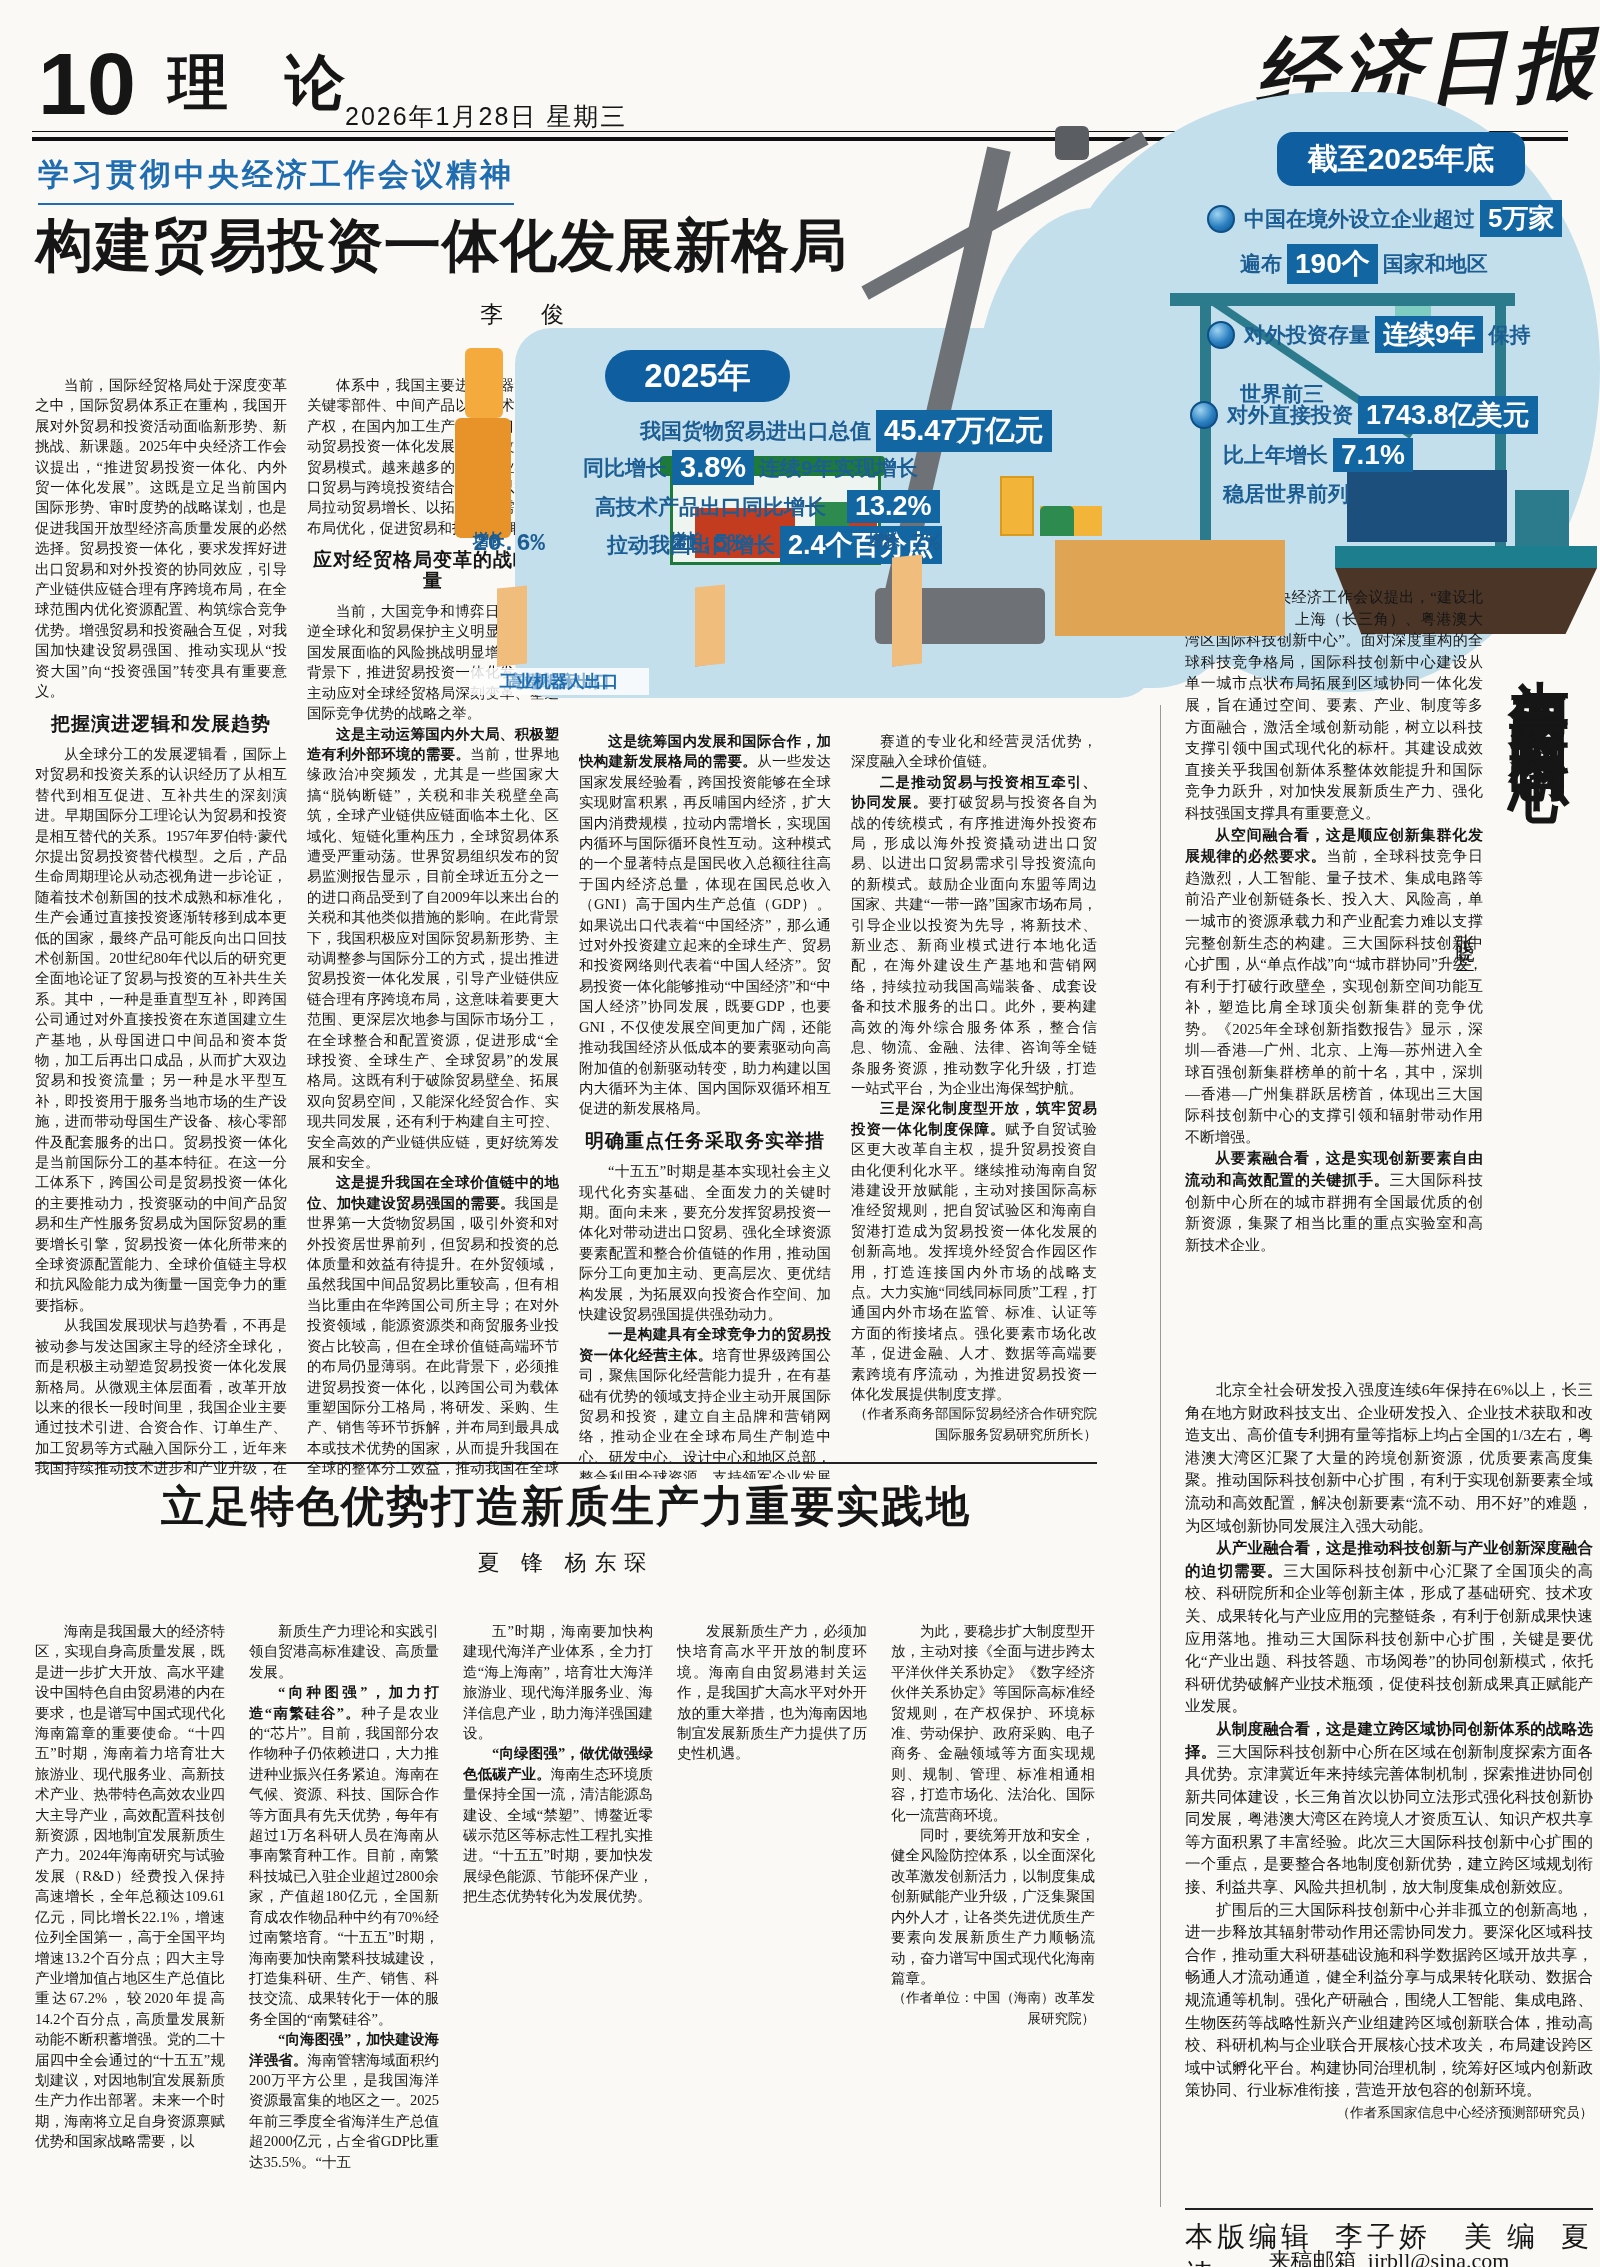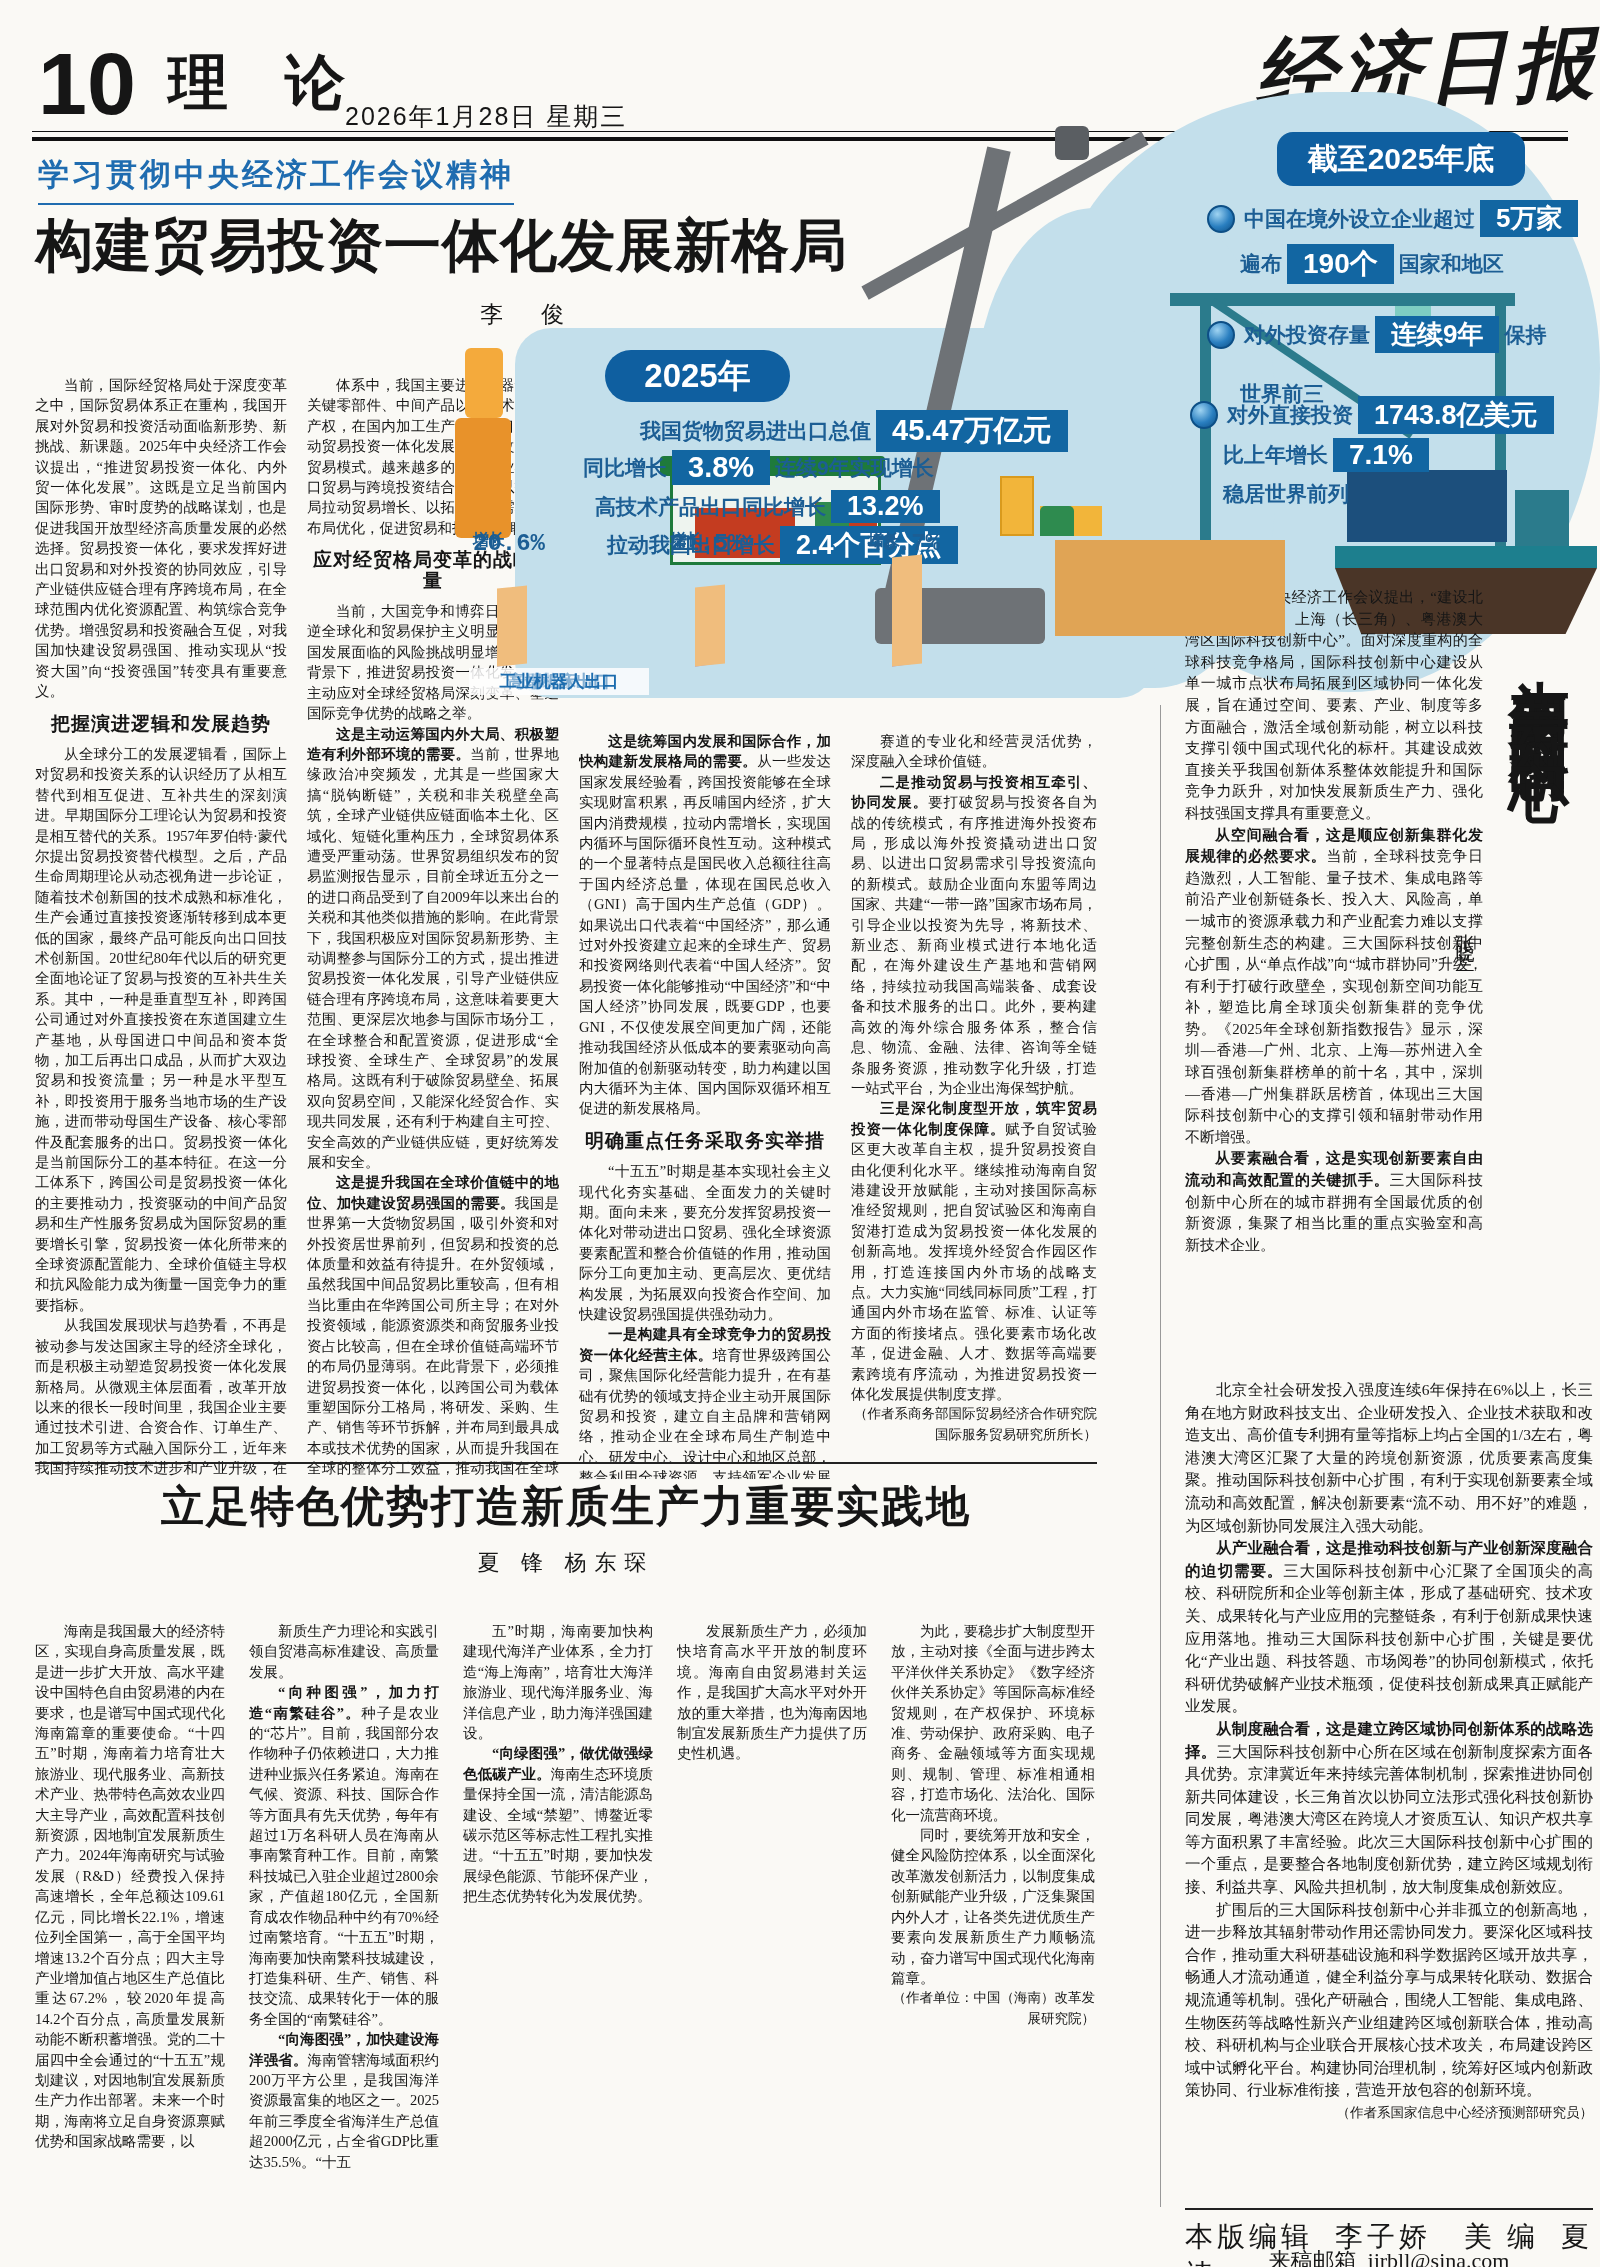--- a/index.html
+++ b/index.html
@@ -45,21 +45,21 @@
   .ig *{position:absolute;}
   .ig-blob-r{left:600px;top:4px;width:545px;height:600px;background:#c3dfeb;
              border-radius:50% 42% 46% 54% / 38% 46% 54% 52%;}
   .ig-blob-r2{left:520px;top:120px;width:300px;height:480px;background:#c3dfeb;border-radius:40%;}
   .ig-panel-l{left:60px;top:240px;width:640px;height:370px;background:#c3dfeb;border-radius:36px;}
   .ig-pill{background:#0f5fa0;color:#fff;font-family:"Liberation Sans",sans-serif;font-weight:bold;
            display:flex;align-items:center;justify-content:center;border-radius:30px;z-index:5;}
   .ig-t{color:#1c5e94;font-size:21px;font-weight:bold;font-family:"Liberation Sans",sans-serif;
         position:static;display:inline;}
   .ig-box{background:#1266a2;color:#fff;font-weight:bold;font-family:"Liberation Sans",sans-serif;
-        padding:1px 16px;margin:0 5px;position:static;display:inline-block;}
+        padding:1px 8px;margin:0 5px;position:static;display:inline-block;}
   .ig-row{display:flex;align-items:center;white-space:nowrap;z-index:6;}
   .sphere{width:24px;height:24px;border-radius:50%;margin-right:9px;position:static;flex:0 0 auto;
         background:radial-gradient(circle at 35% 30%,#9fd4f2,#2a7fc0 55%,#0d4f86);border:2px solid #0d4f86;}
   .bars{left:14px;top:442px;width:575px;height:135px;display:flex;justify-content:space-between;z-index:6;}
   .bar-g{position:relative;width:180px;height:135px;}
   .bar-lab{position:absolute;top:0;left:4px;white-space:nowrap;color:#1c5e94;
         font-family:"Liberation Sans",sans-serif;border-bottom:2px solid #1c5e94;padding-bottom:1px;}
   .bar-lab .pre{font-size:16px;font-weight:bold;}
   .bar-lab .val{font-size:24px;font-weight:bold;font-family:Liberation Mono, monospace;}
   .bar-pair{position:absolute;bottom:0;left:28px;display:flex;align-items:flex-end;gap:7px;}
@@ -240,21 +240,21 @@
     <div class="ig-pill" style="left:150px;top:262px;width:185px;height:52px;font-size:33px;">2025年</div>
     <div class="ig-row" style="left:185px;top:322px;">
       <span class="ig-t">我国货物贸易进出口总值</span>
       <span class="ig-box" style="font-size:29px;">45.47万亿元</span>
     </div>
     <div class="ig-row" style="left:128px;top:362px;">
       <span class="ig-t">同比增长</span>
       <span class="ig-box" style="font-size:29px;">3.8%</span>
       <span class="ig-t">连续9年实现增长</span>
     </div>
-    <div class="ig-row" style="left:140px;top:402px;">
+    <div class="ig-row" style="left:140px;top:402px;gap:16px;">
       <span class="ig-t">高技术产品出口同比增长</span>
       <span class="ig-box" style="font-size:27px;">13.2%</span>
     </div>
     <div class="ig-row" style="left:152px;top:438px;">
       <span class="ig-t">拉动我国出口增长</span>
       <span class="ig-box" style="font-size:27px;">2.4个百分点</span>
     </div>
     <div class="bars">
         <div class="bar-g">
           <div class="bar-lab">

